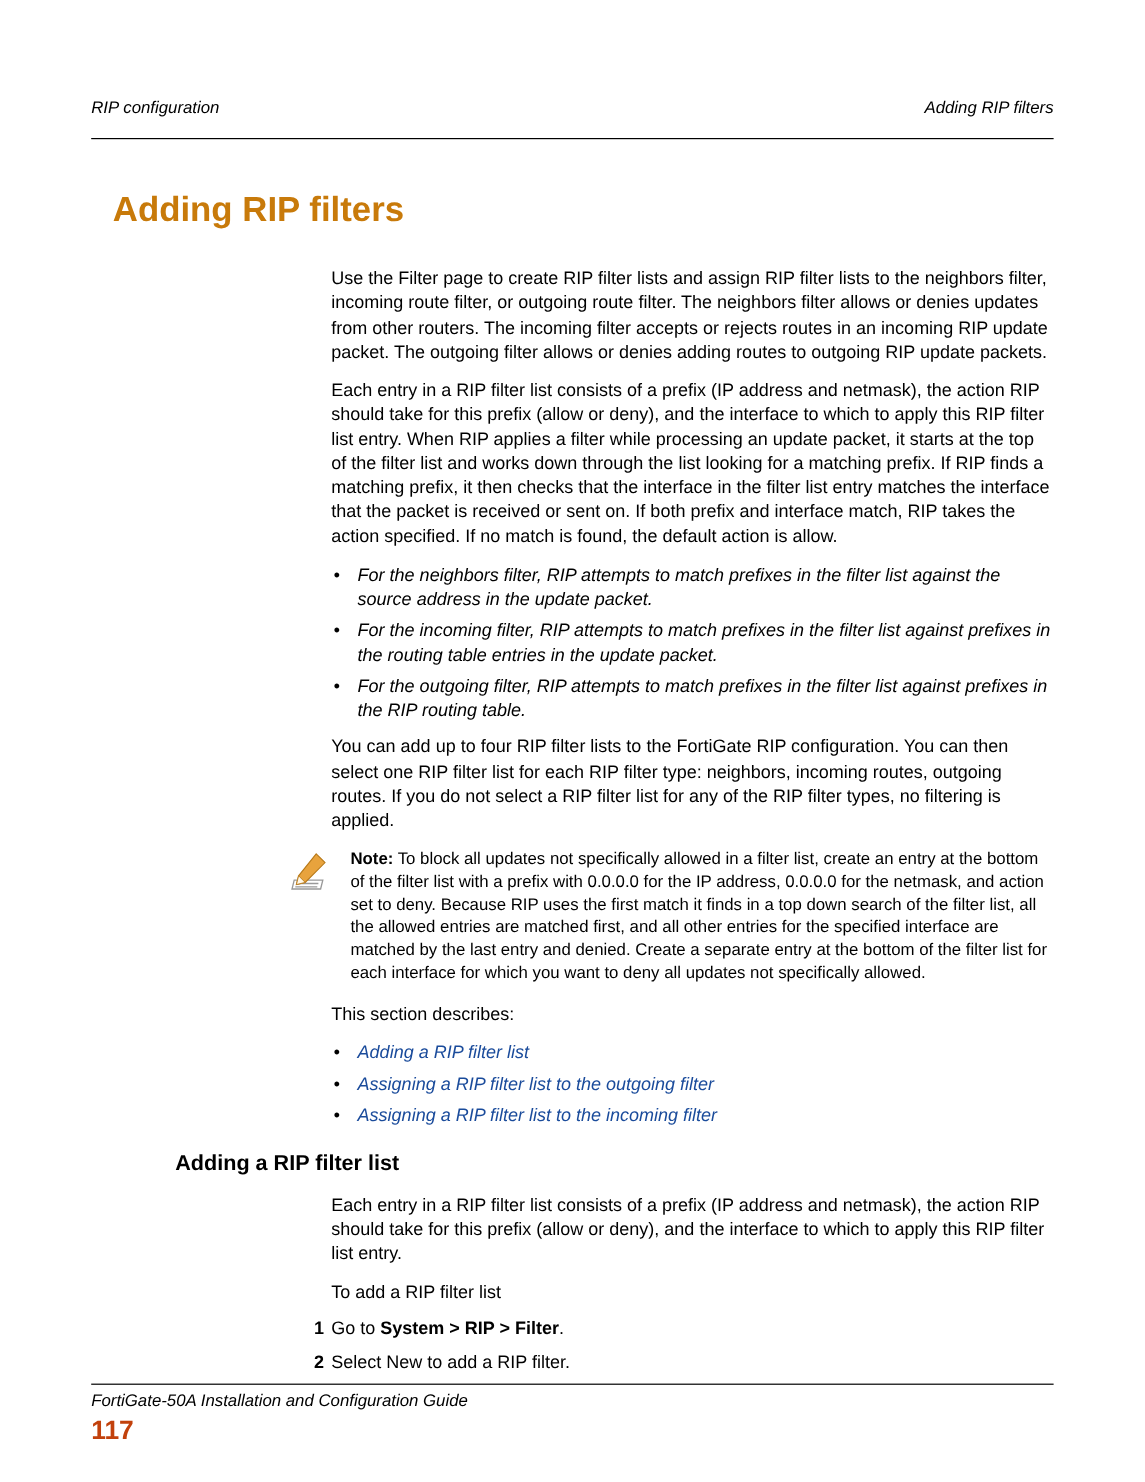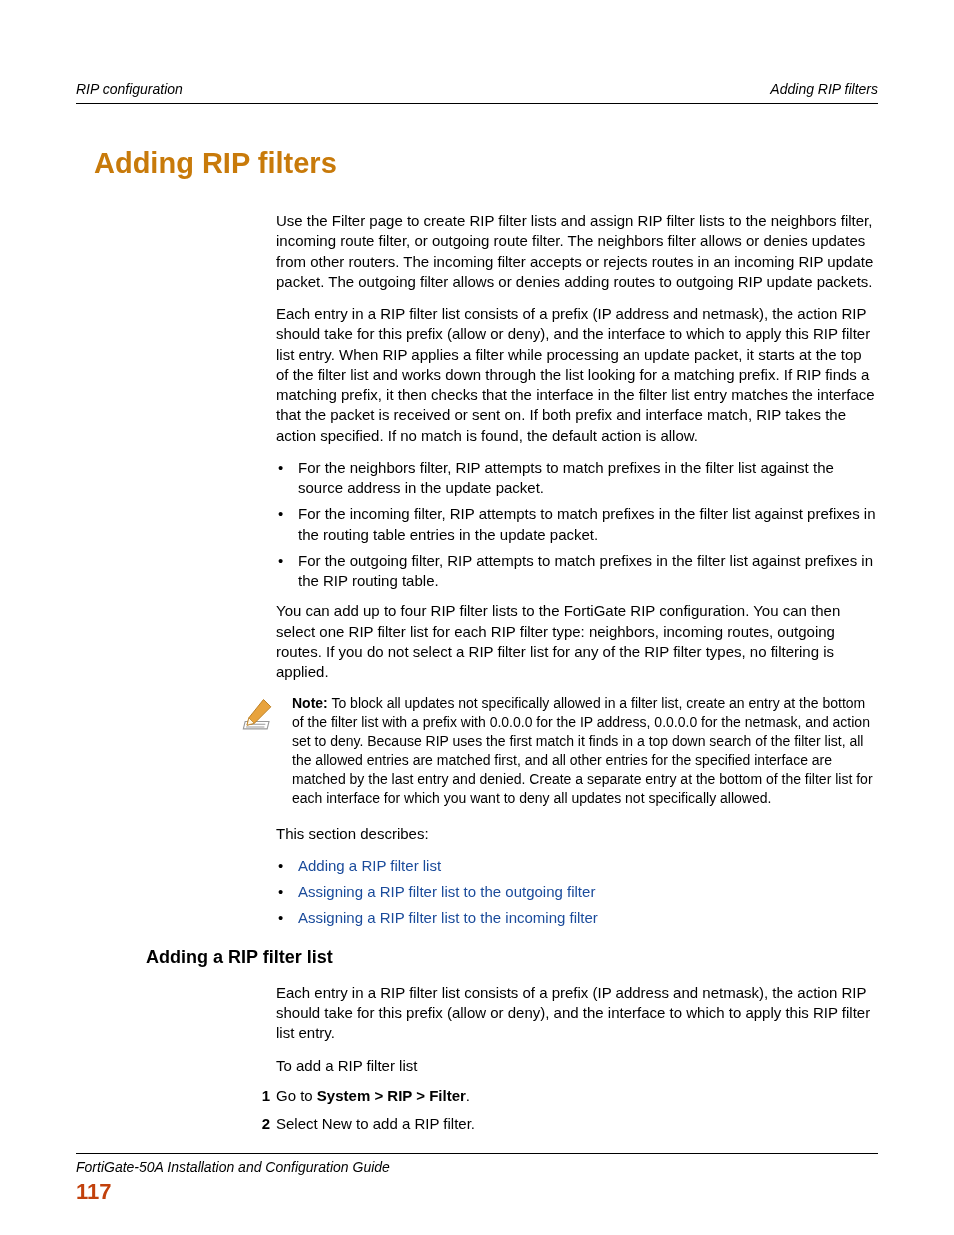--- a/index.html
+++ b/index.html
@@ -18,21 +18,21 @@
     padding: 80px 76px 0 76px;
     box-sizing: border-box;
     position: relative;
     height: 100%;
   }
   .header-row {
     display: flex;
     justify-content: space-between;
     font-style: italic;
     font-size: 14px;
-    padding-bottom: 4px;
+    padding-bottom: 16px;
     border-bottom: 1px solid #000;
     margin-bottom: 40px;
   }
   h1.title {
     color: #c87a0a;
     font-size: 29px;
     font-weight: bold;
     margin: 0 0 28px 18px;
   }
   .content-col {
@@ -42,20 +42,21 @@
   p { margin: 0 0 12px 0; }
   ul.bul {
     list-style: none;
     padding-left: 22px;
     margin: 0 0 10px 0;
   }
   ul.bul li {
     position: relative;
     padding-left: 0;
     margin-bottom: 6px;
+    font-style: italic;
   }
   ul.bul li::before {
     content: "•";
     position: absolute;
     left: -20px;
     top: 0;
   }
   a.link { color: #1a4b9b; text-decoration: none; }
   .note-row {
     display: flex;

